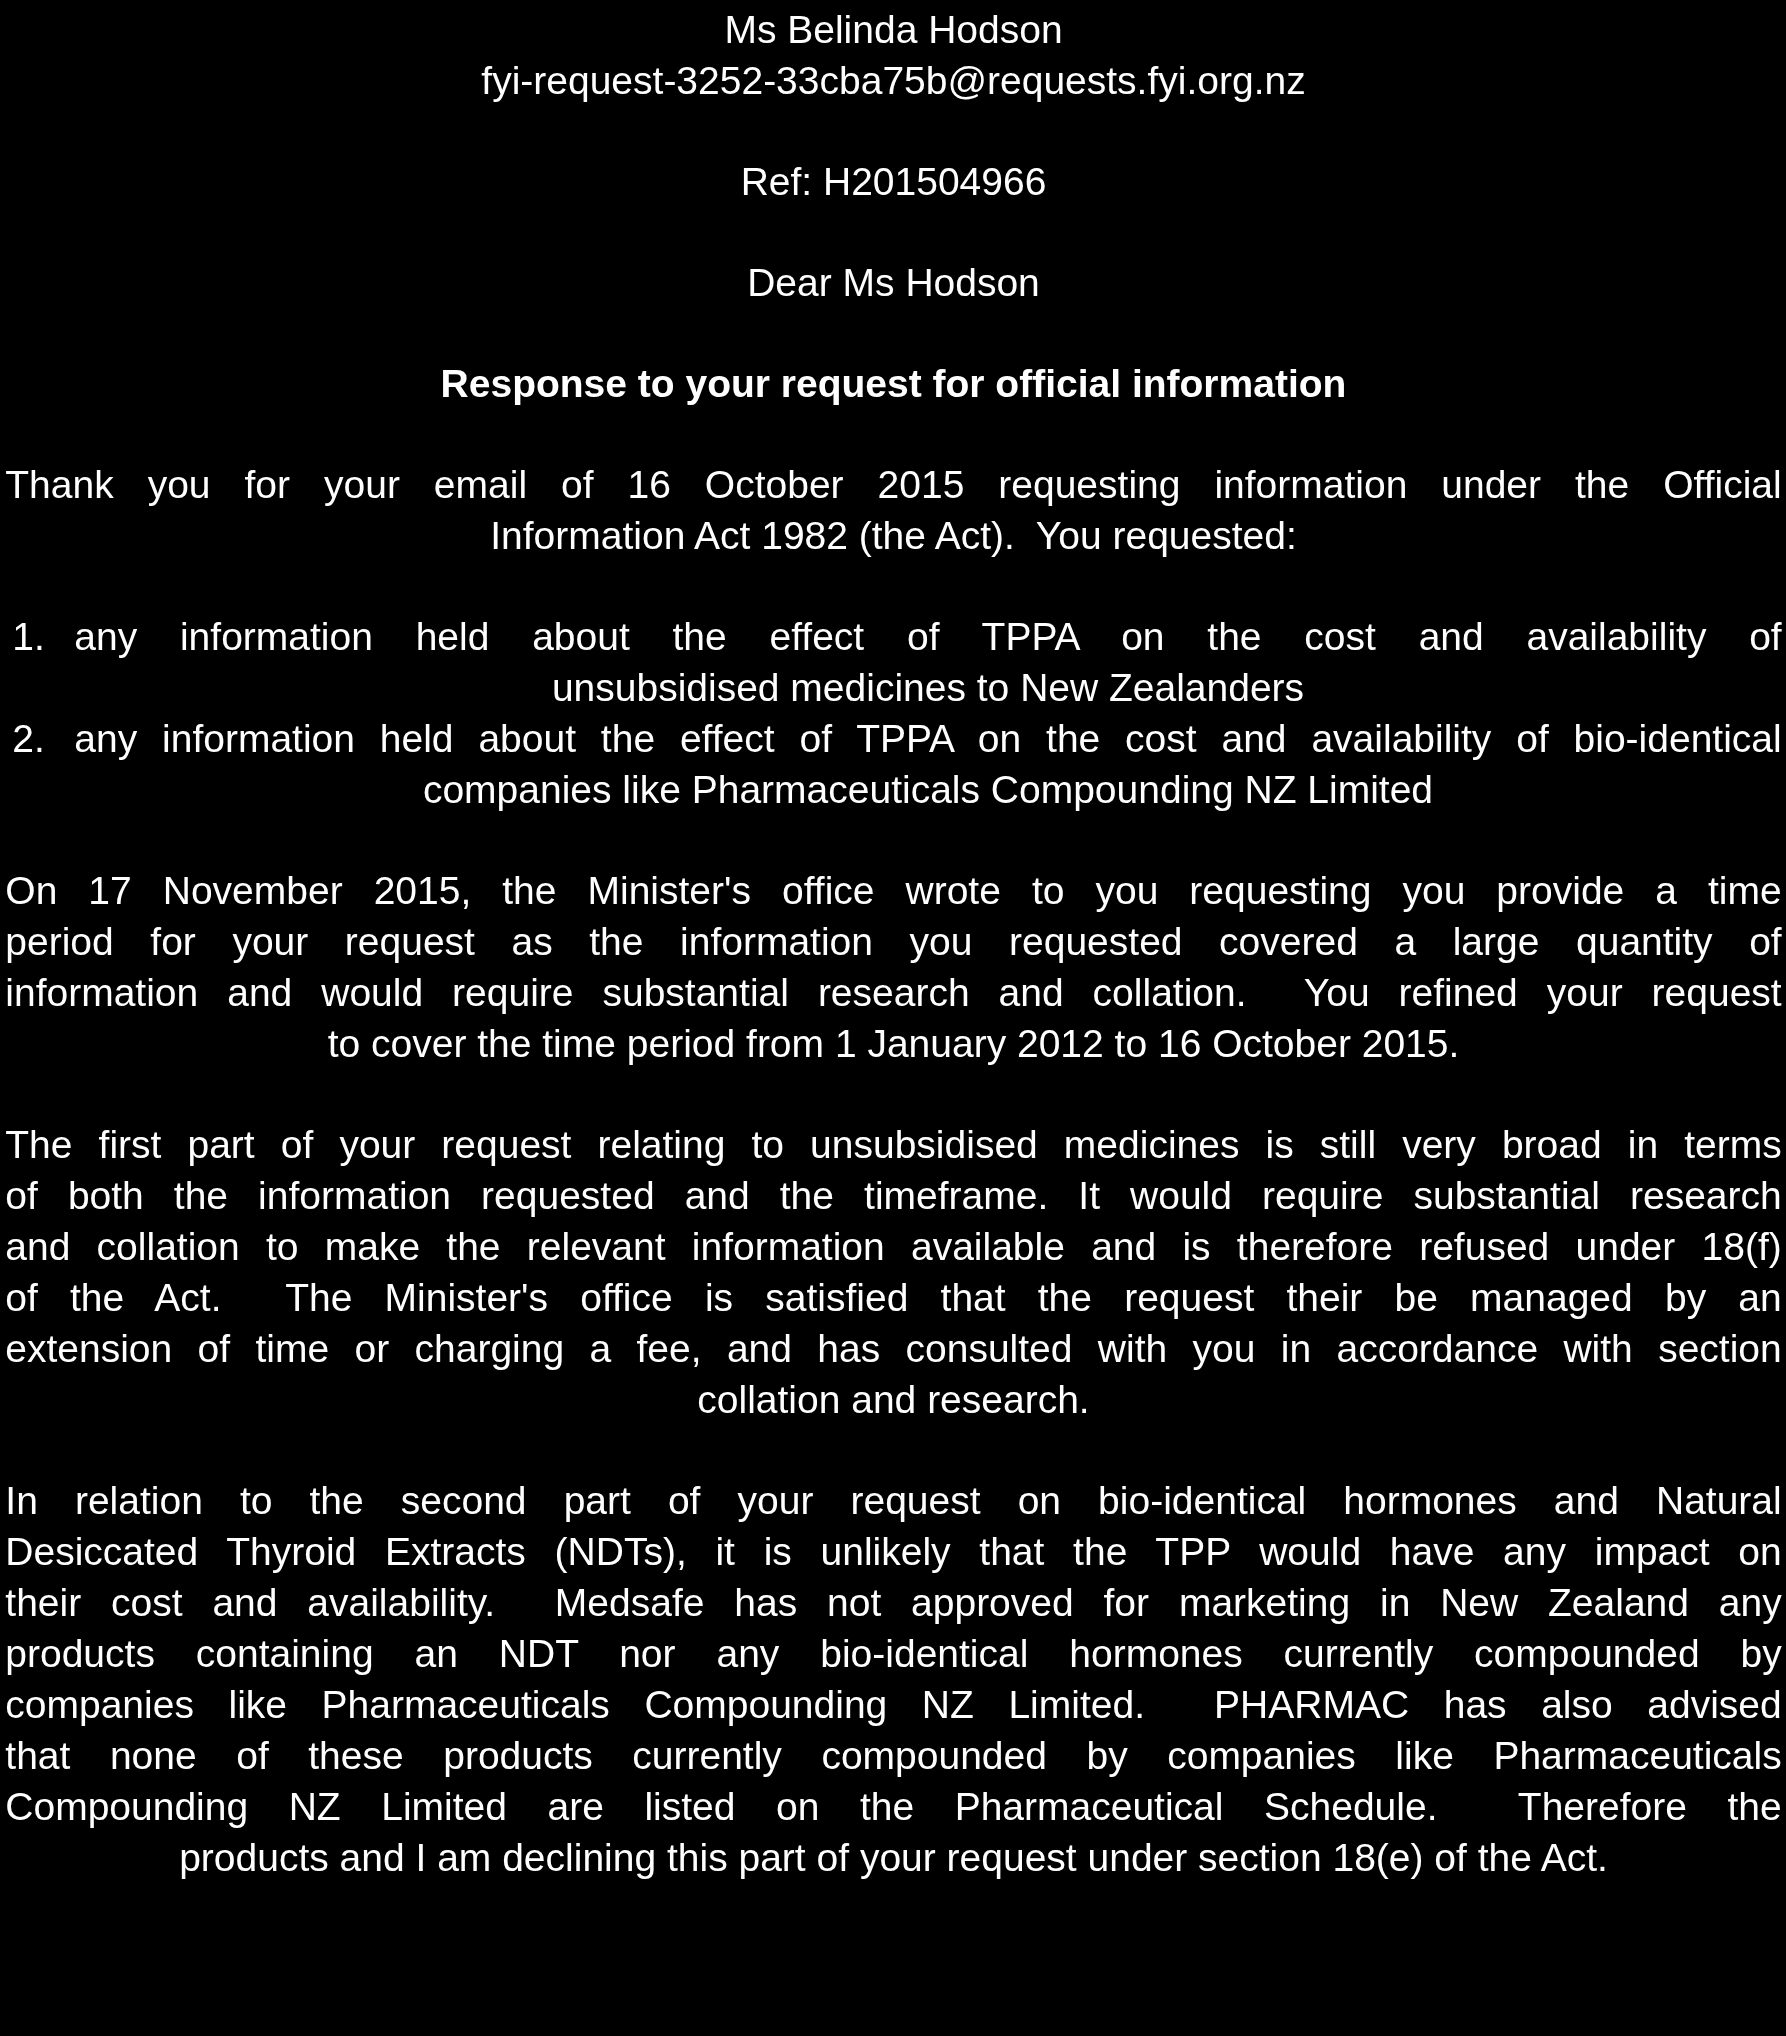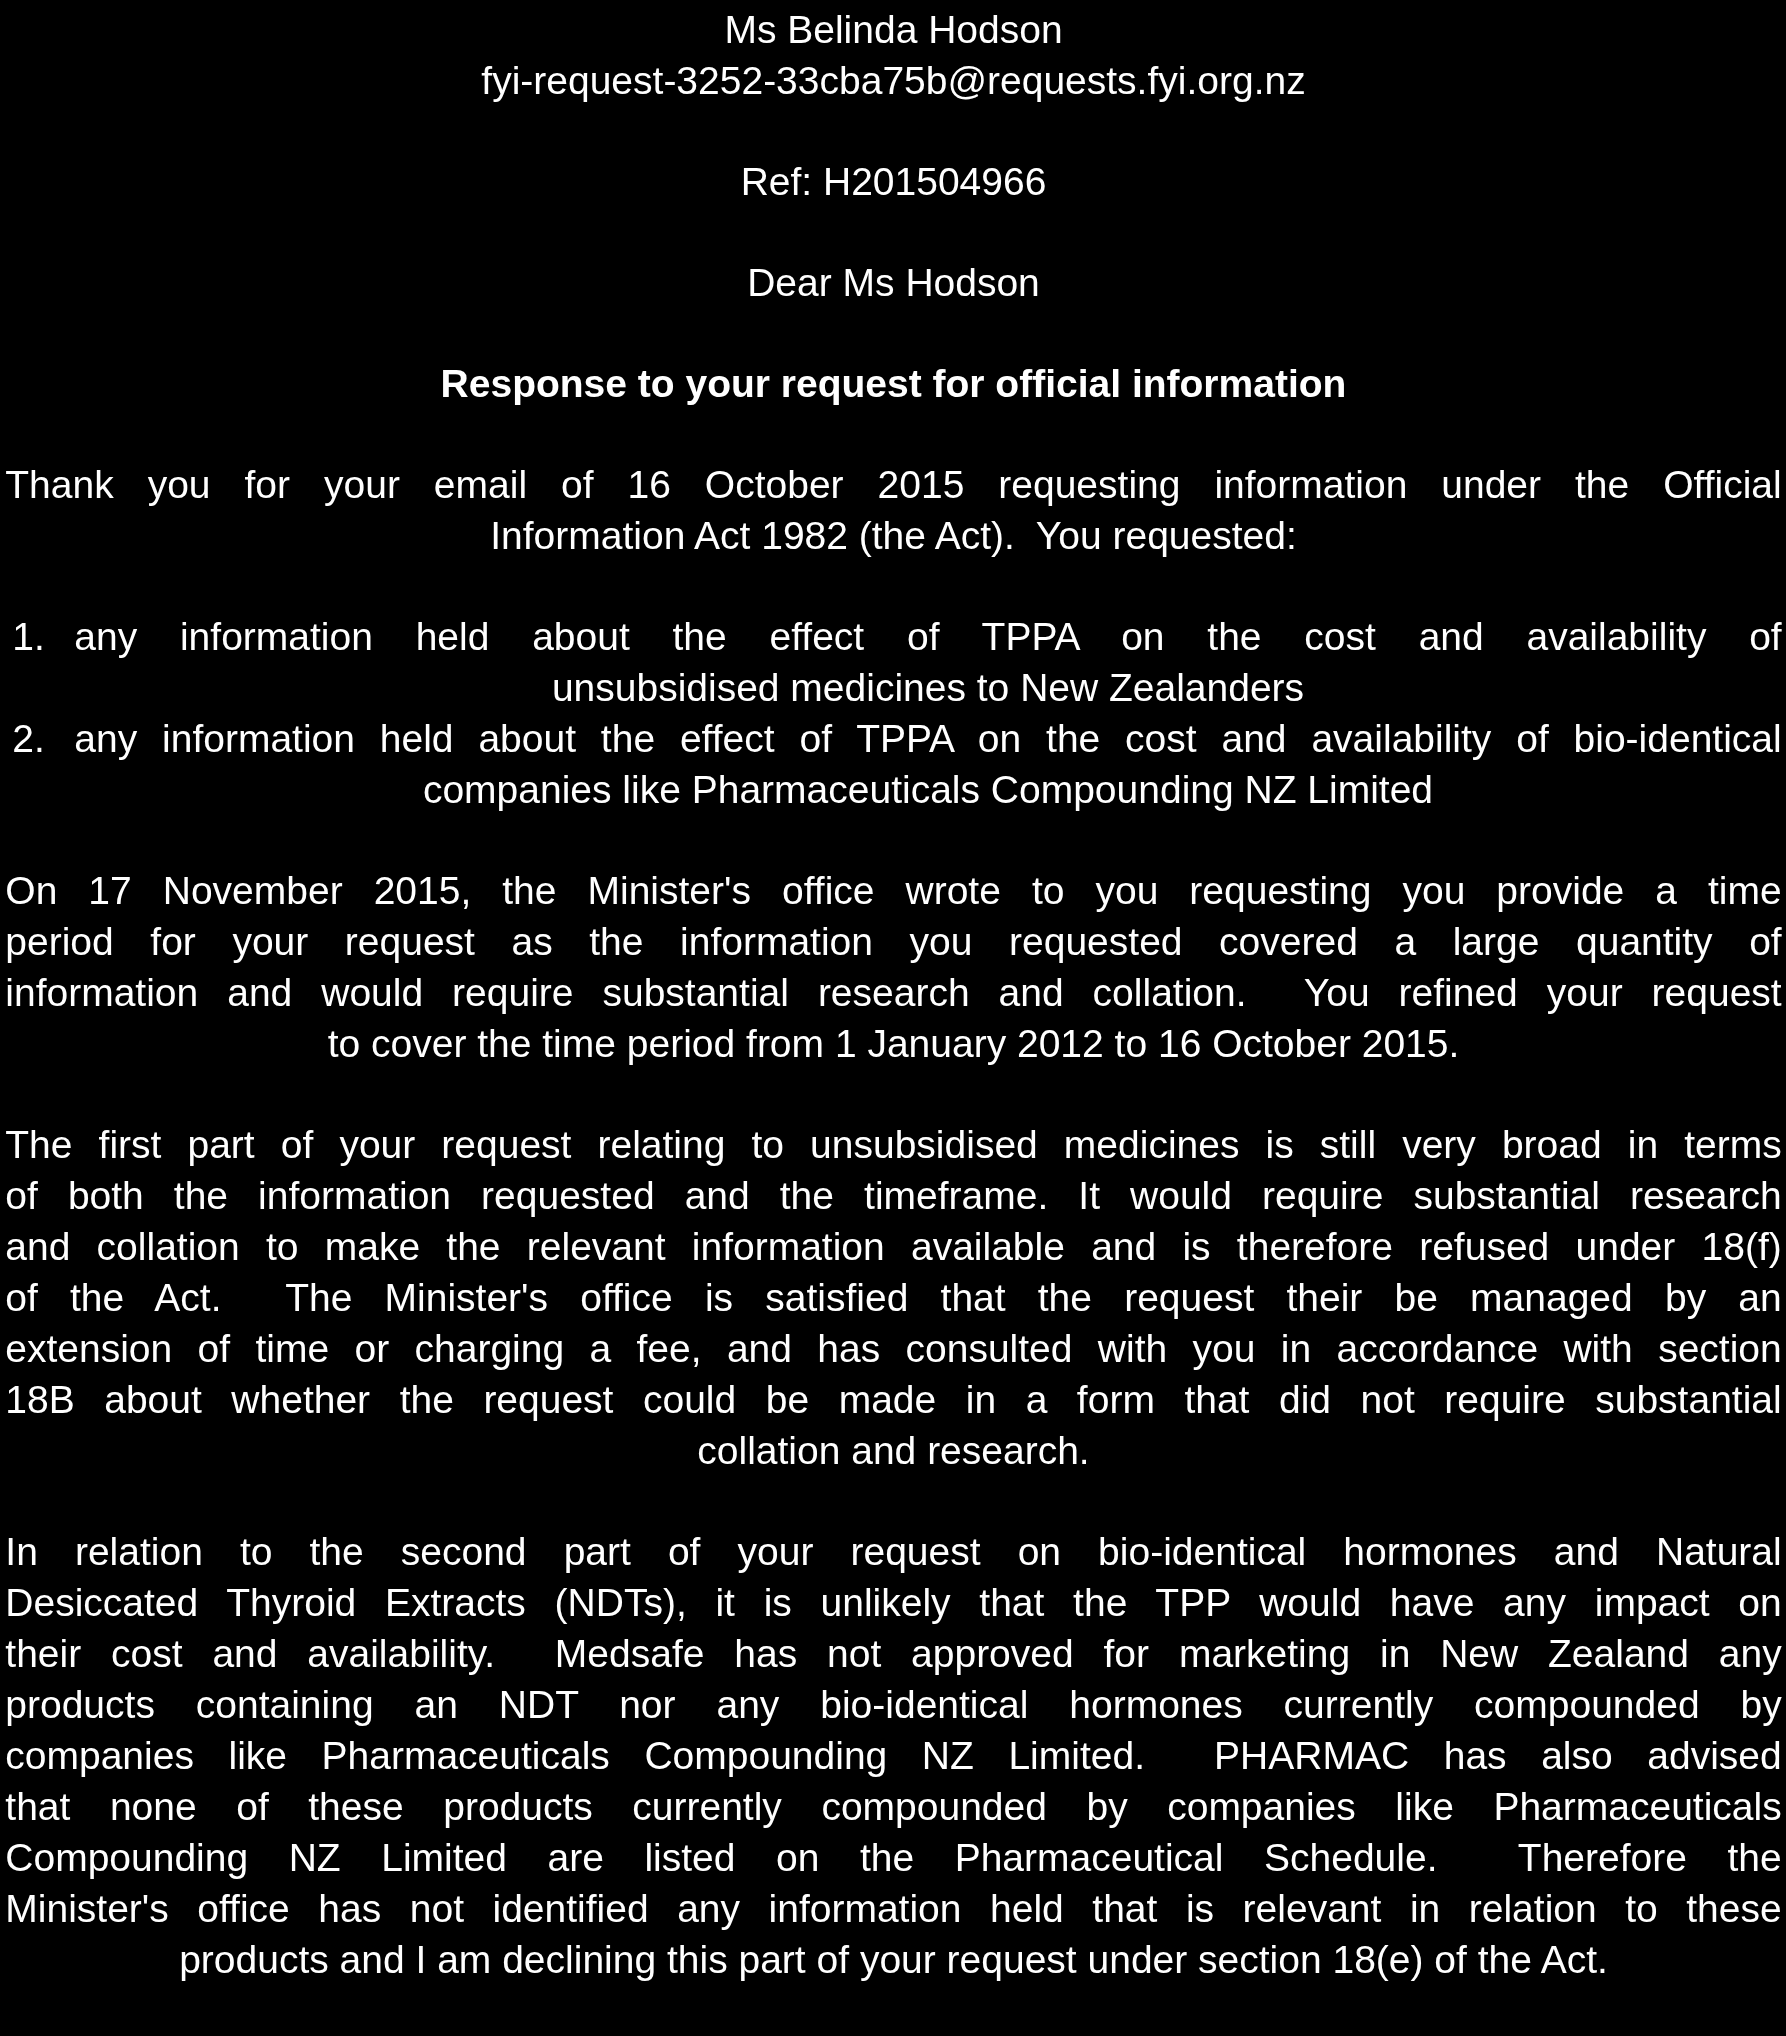--- a/index.html
+++ b/index.html
@@ -88,29 +88,27 @@
         <div class="line justify">period for your request as the information you requested covered a large quantity of</div>
         <div class="line justify">information and would require substantial research and collation.  You refined your request</div>
         <div class="line">to cover the time period from 1 January 2012 to 16 October 2015.</div>
       </div>
       <div class="block">
         <div class="line justify">The first part of your request relating to unsubsidised medicines is still very broad in terms</div>
         <div class="line justify">of both the information requested and the timeframe. It would require substantial research</div>
         <div class="line justify">and collation to make the relevant information available and is therefore refused under 18(f)</div>
         <div class="line justify">of the Act.  The Minister's office is satisfied that the request their be managed by an</div>
         <div class="line justify">extension of time or charging a fee, and has consulted with you in accordance with section</div>
-        <div class="line justify">18B about whether the request could be made in a form that did not require substantial</div>
         <div class="line">collation and research.</div>
       </div>
       <div class="block">
         <div class="line justify">In relation to the second part of your request on bio-identical hormones and Natural</div>
         <div class="line justify">Desiccated Thyroid Extracts (NDTs), it is unlikely that the TPP would have any impact on</div>
         <div class="line justify">their cost and availability.  Medsafe has not approved for marketing in New Zealand any</div>
         <div class="line justify">products containing an NDT nor any bio-identical hormones currently compounded by</div>
         <div class="line justify">companies like Pharmaceuticals Compounding NZ Limited.  PHARMAC has also advised</div>
         <div class="line justify">that none of these products currently compounded by companies like Pharmaceuticals</div>
         <div class="line justify">Compounding NZ Limited are listed on the Pharmaceutical Schedule.  Therefore the</div>
-        <div class="line justify">Minister's office has not identified any information held that is relevant in relation to these</div>
         <div class="line">products and I am declining this part of your request under section 18(e) of the Act.</div>
       </div>
     </main>
 </div>
 
 
 </body></html>

